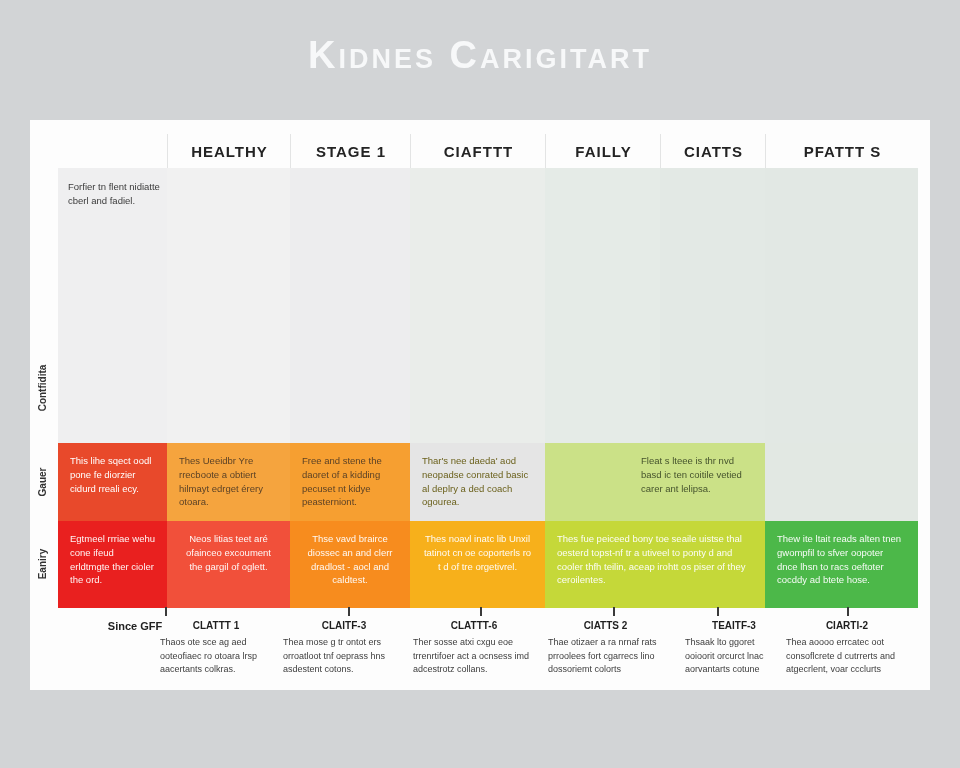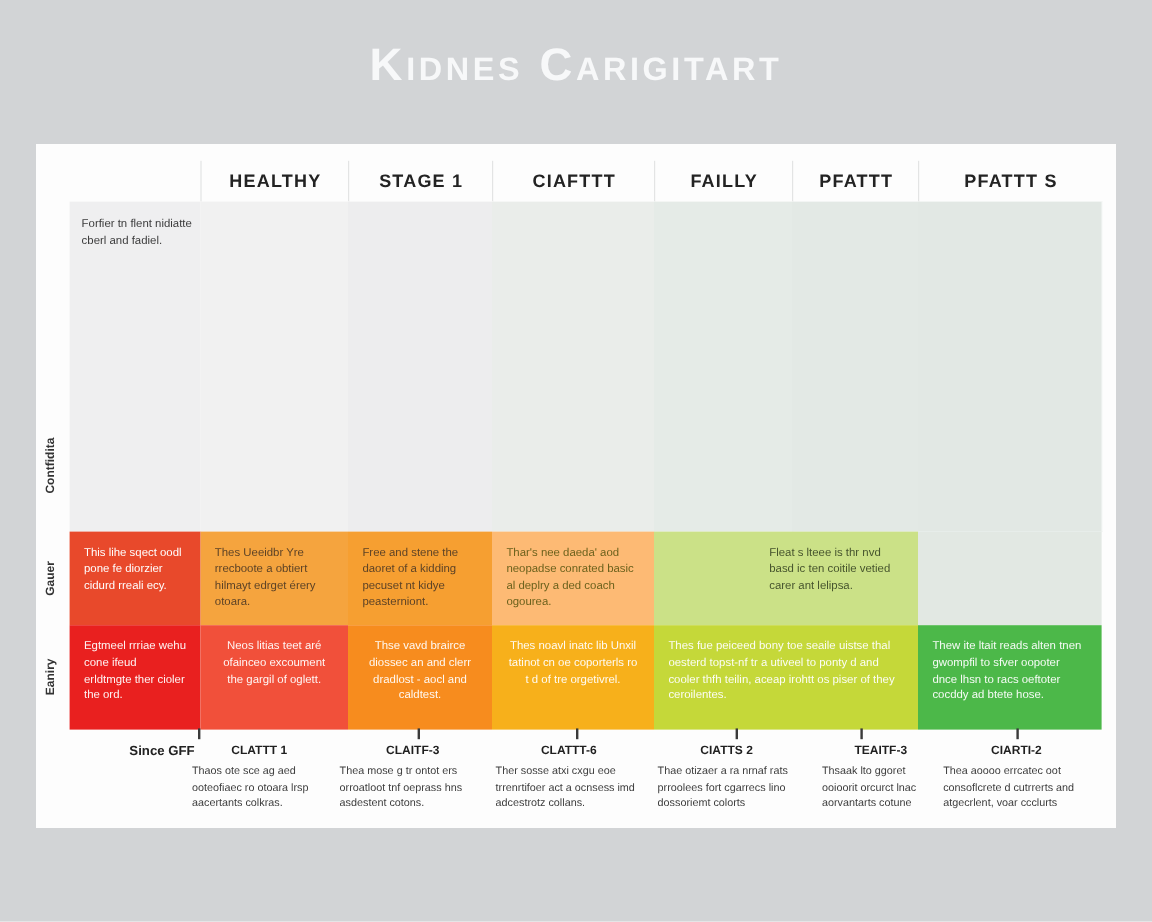--- a/index.html
+++ b/index.html
@@ -25,21 +25,21 @@
   .corner-note{position:absolute;left:38px;top:60px;width:104px;font-size:9.5px;line-height:1.5;
                color:#3b3b3b;}
 
   
   .cell{position:absolute;box-sizing:border-box;padding:11px 12px;font-size:9.5px;line-height:1.45;}
   .row2{top:323px;height:78px;}
   .row3{top:401px;height:87px;color:rgba(255,255,255,.95);}
   .r2c1{background:#e8492b;color:#ffffff;}
   .r2c2{background:#f5a43e;color:#5c4226;}
   .r2c3{background:#f69f31;color:#5c4226;}
-  .r2c4{background:#fdba74;color:#6b611c;}
+  .r2c4{background:#e5e5e5;color:#6b611c;}
   .r2c5{left:515px;width:220px;background:#cbe187;color:#46542d;padding-left:96px;}
   .r2c6{left:735px;width:153px;background:#e2e8e3;}
   .r3c1{background:#e9201f;}
   .r3c2{background:#f1503a;text-align:center;}
   .r3c3{background:#f78c1e;text-align:center;}
   .r3c4{background:#f7b01b;text-align:center;}
   .r3c5{left:515px;width:220px;background:#c5d839;}
   .r3c6{left:735px;width:153px;background:#4cb849;}
 
   
@@ -60,21 +60,21 @@
 <div class="page">
 
   <h1 class="title">Kidnes Carigitart</h1>
 
   <div class="panel">
 
     <div class="hdr c2">HEALTHY</div>
     <div class="hdr c3">STAGE 1</div>
     <div class="hdr c4">CIAFTTT</div>
     <div class="hdr c5">FAILLY</div>
-    <div class="hdr c6">PFATTT</div>
+    <div class="hdr c6">CIATTS</div>
     <div class="hdr c7">PFATTT S</div>
 
     <div class="band c1 bt1"></div>
     <div class="band c2 bt2"></div>
     <div class="band c3 bt3"></div>
     <div class="band c4 bt4"></div>
     <div class="band c5 bt5"></div>
     <div class="band c6 bt6"></div>
     <div class="band c7 bt7"></div>
     <div class="corner-note">Forfier tn flent nidiatte cberl and fadiel.</div>

